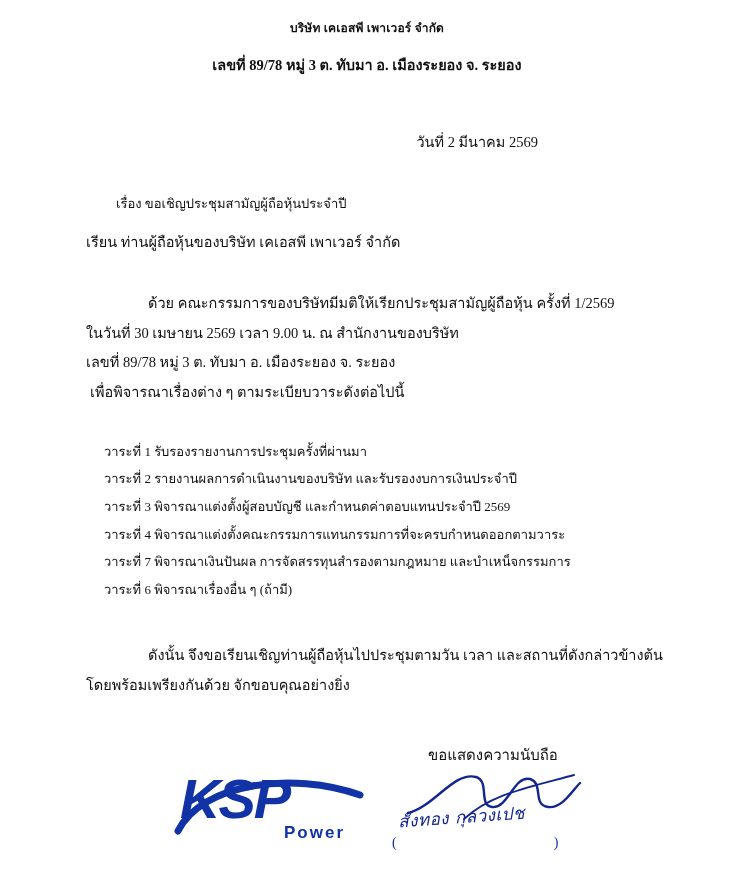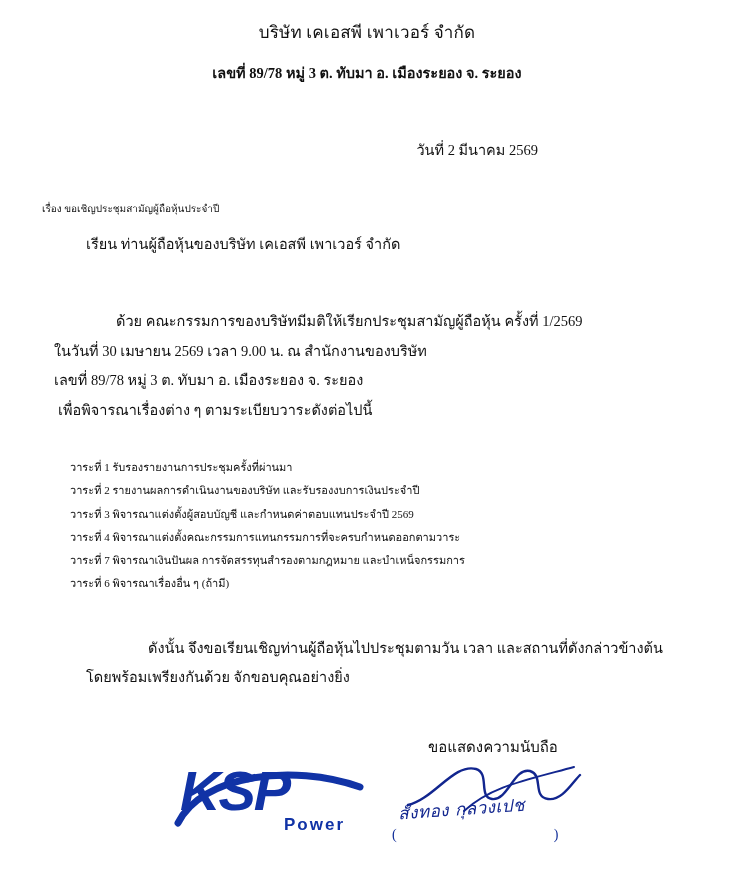--- a/index.html
+++ b/index.html
@@ -22,74 +22,74 @@
     box-sizing: border-box;
     padding: 0;
   }
 
   
   .header {
     text-align: center;
     margin-top: 18px;
   }
   .company-name {
-    font-size: 17px;
-    font-weight: normal;
+    font-size: 12px;
+    font-weight: bold;
     letter-spacing: 0.2px;
   }
   .company-address {
     font-size: 14.5px;
     font-weight: bold;
     margin-top: 16px;
   }
 
   
   .date-line {
     text-align: right;
     font-size: 14.5px;
     margin-top: 54px;
     padding-right: 196px;
     padding-left: 44px;
   }
 
   
   .subject {
-    font-size: 10px;
+    font-size: 13px;
     margin-top: 40px;
-    padding-left: 42px;
+    padding-left: 116px;
   }
   .salutation {
     font-size: 14.5px;
     margin-top: 16px;
     padding-left: 86px;
   }
 
   
   .body-block {
-    margin-top: 52px;
-    padding-left: 54px;
+    margin-top: 36px;
+    padding-left: 86px;
     font-size: 14.5px;
     line-height: 2.05;
   }
   .indent-1 {
     display: block;
     text-indent: 62px;
   }
   .body-line {
     display: block;
   }
   .body-line.tight {
     text-indent: 4px;
   }
 
   
   .agenda {
     margin-top: 30px;
-    padding-left: 70px;
-    font-size: 11px;
+    padding-left: 104px;
+    font-size: 13px;
     line-height: 2.12;
   }
   .agenda-item {
     display: block;
     white-space: nowrap;
   }
 
   
   .closing {
     margin-top: 38px;

